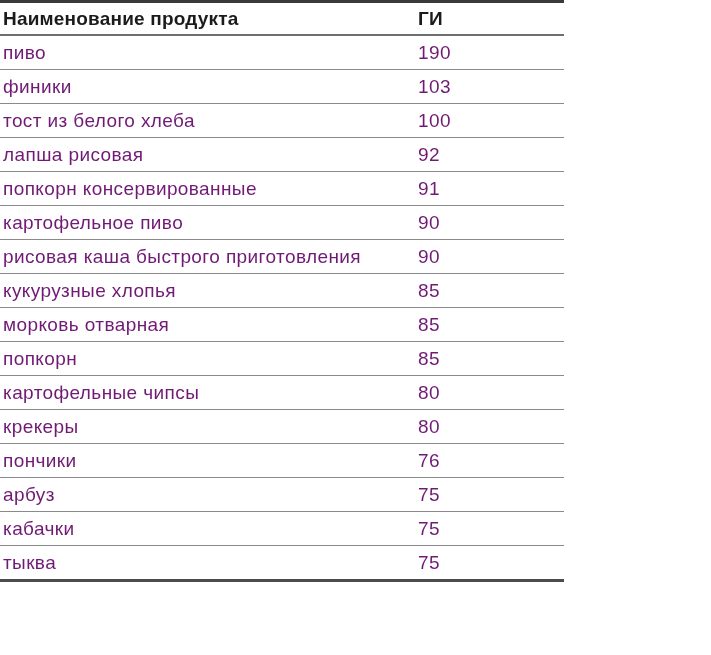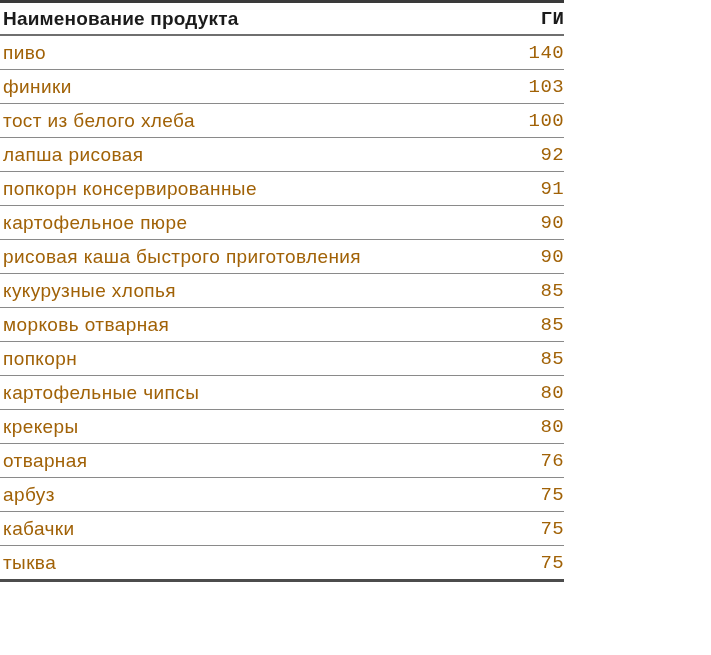--- a/index.html
+++ b/index.html
@@ -31,29 +31,28 @@
     letter-spacing: 0.2px;
     vertical-align: middle;
   }
   .gi-table th.name-col {
     text-align: left;
     padding-left: 3px;
   }
   .gi-table th.gi-col,
   .gi-table td.gi-cell {
     width: 146px;
-    text-align: right;
-    font-family: Liberation Mono, monospace;
+    text-align: left;
   }
   .gi-table td {
     height: 33px;
     padding: 0;
     font-size: 19px;
     font-weight: 400;
-    color: #a16207;
+    color: #701a75;
     letter-spacing: 0.4px;
     vertical-align: middle;
     border-bottom: 1px solid #8a8a8a;
   }
   .gi-table td.name-cell {
     text-align: left;
     padding-left: 3px;
   }
   .gi-table tbody tr:last-child td {
     border-bottom: 3px solid #4c4c4c;
@@ -66,40 +65,40 @@
 <table class="gi-table">
   <thead>
     <tr>
       <th class="name-col">Наименование продукта</th>
       <th class="gi-col">ГИ</th>
     </tr>
   </thead>
   <tbody>
       <tr>
     <td class="name-cell">пиво</td>
-    <td class="gi-cell">140</td>
+    <td class="gi-cell">190</td>
   </tr>
       <tr>
     <td class="name-cell">финики</td>
     <td class="gi-cell">103</td>
   </tr>
       <tr>
     <td class="name-cell">тост из белого хлеба</td>
     <td class="gi-cell">100</td>
   </tr>
       <tr>
     <td class="name-cell">лапша рисовая</td>
     <td class="gi-cell">92</td>
   </tr>
       <tr>
     <td class="name-cell">попкорн консервированные</td>
     <td class="gi-cell">91</td>
   </tr>
       <tr>
-    <td class="name-cell">картофельное пюре</td>
+    <td class="name-cell">картофельное пиво</td>
     <td class="gi-cell">90</td>
   </tr>
       <tr>
     <td class="name-cell">рисовая каша быстрого приготовления</td>
     <td class="gi-cell">90</td>
   </tr>
       <tr>
     <td class="name-cell">кукурузные хлопья</td>
     <td class="gi-cell">85</td>
   </tr>
@@ -113,21 +112,21 @@
   </tr>
       <tr>
     <td class="name-cell">картофельные чипсы</td>
     <td class="gi-cell">80</td>
   </tr>
       <tr>
     <td class="name-cell">крекеры</td>
     <td class="gi-cell">80</td>
   </tr>
       <tr>
-    <td class="name-cell">отварная</td>
+    <td class="name-cell">пончики</td>
     <td class="gi-cell">76</td>
   </tr>
       <tr>
     <td class="name-cell">арбуз</td>
     <td class="gi-cell">75</td>
   </tr>
       <tr>
     <td class="name-cell">кабачки</td>
     <td class="gi-cell">75</td>
   </tr>

